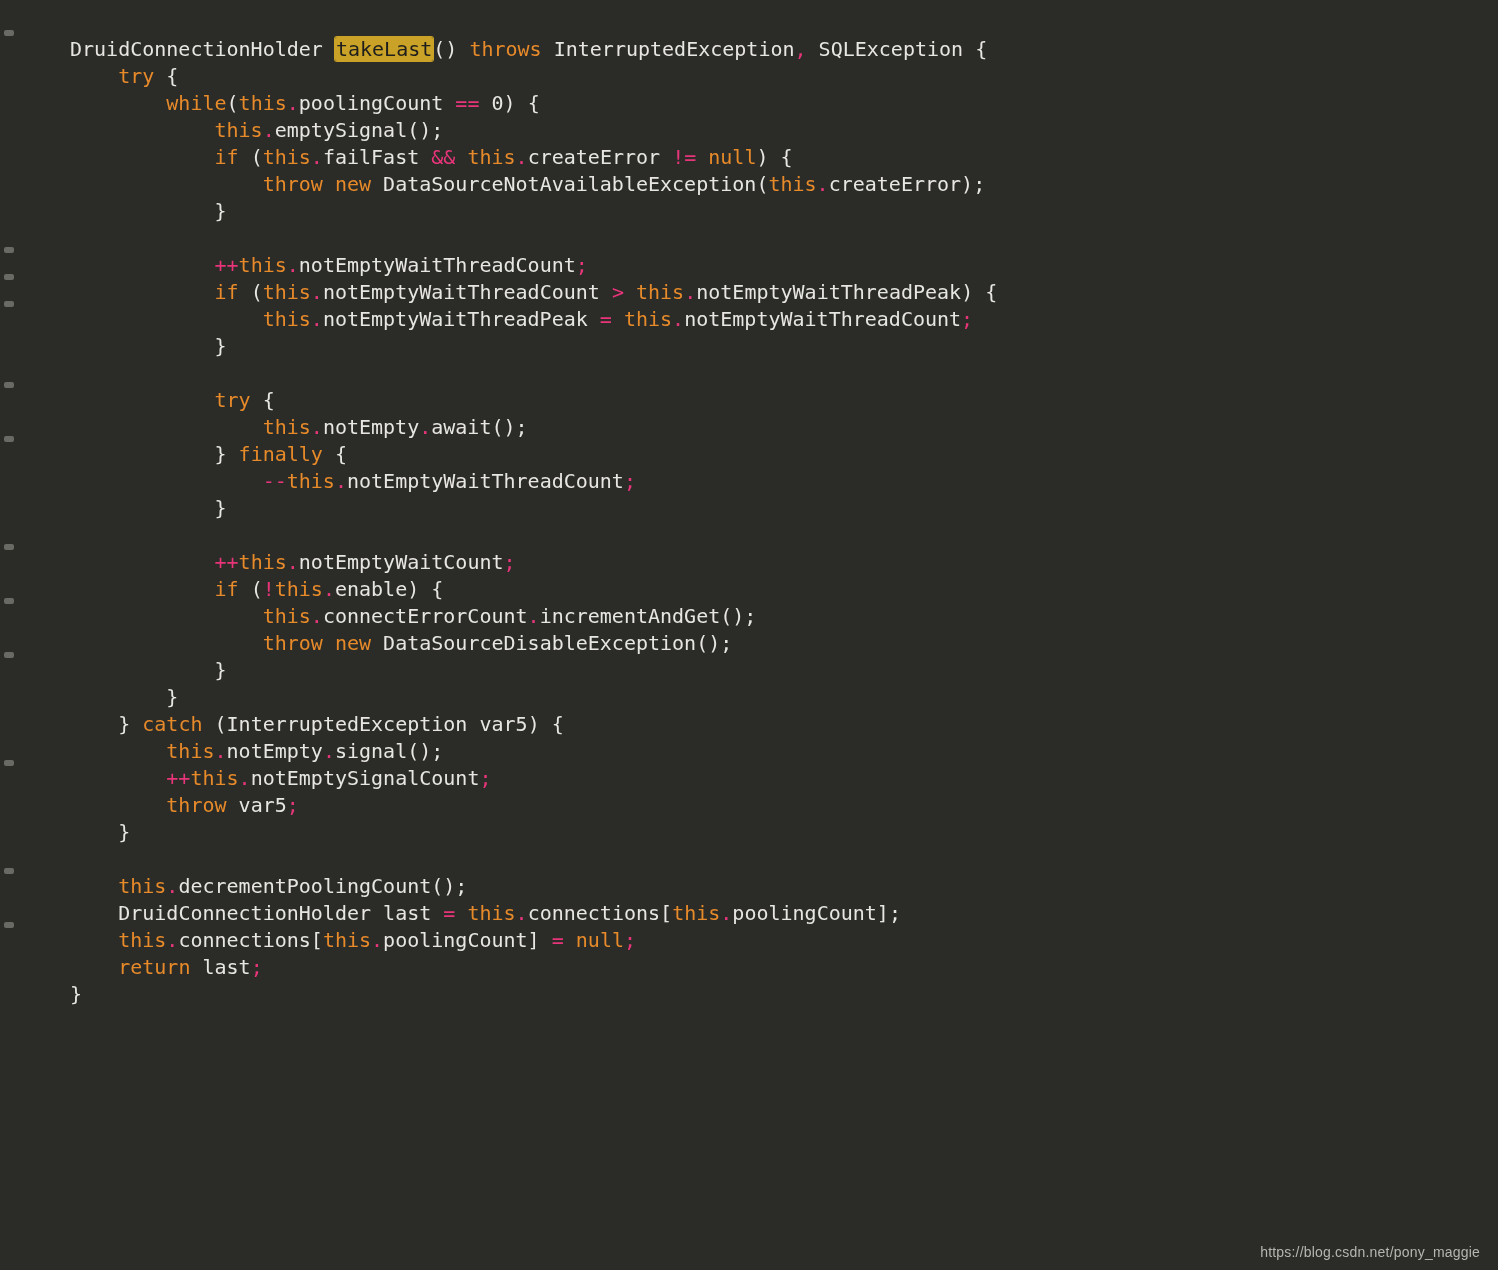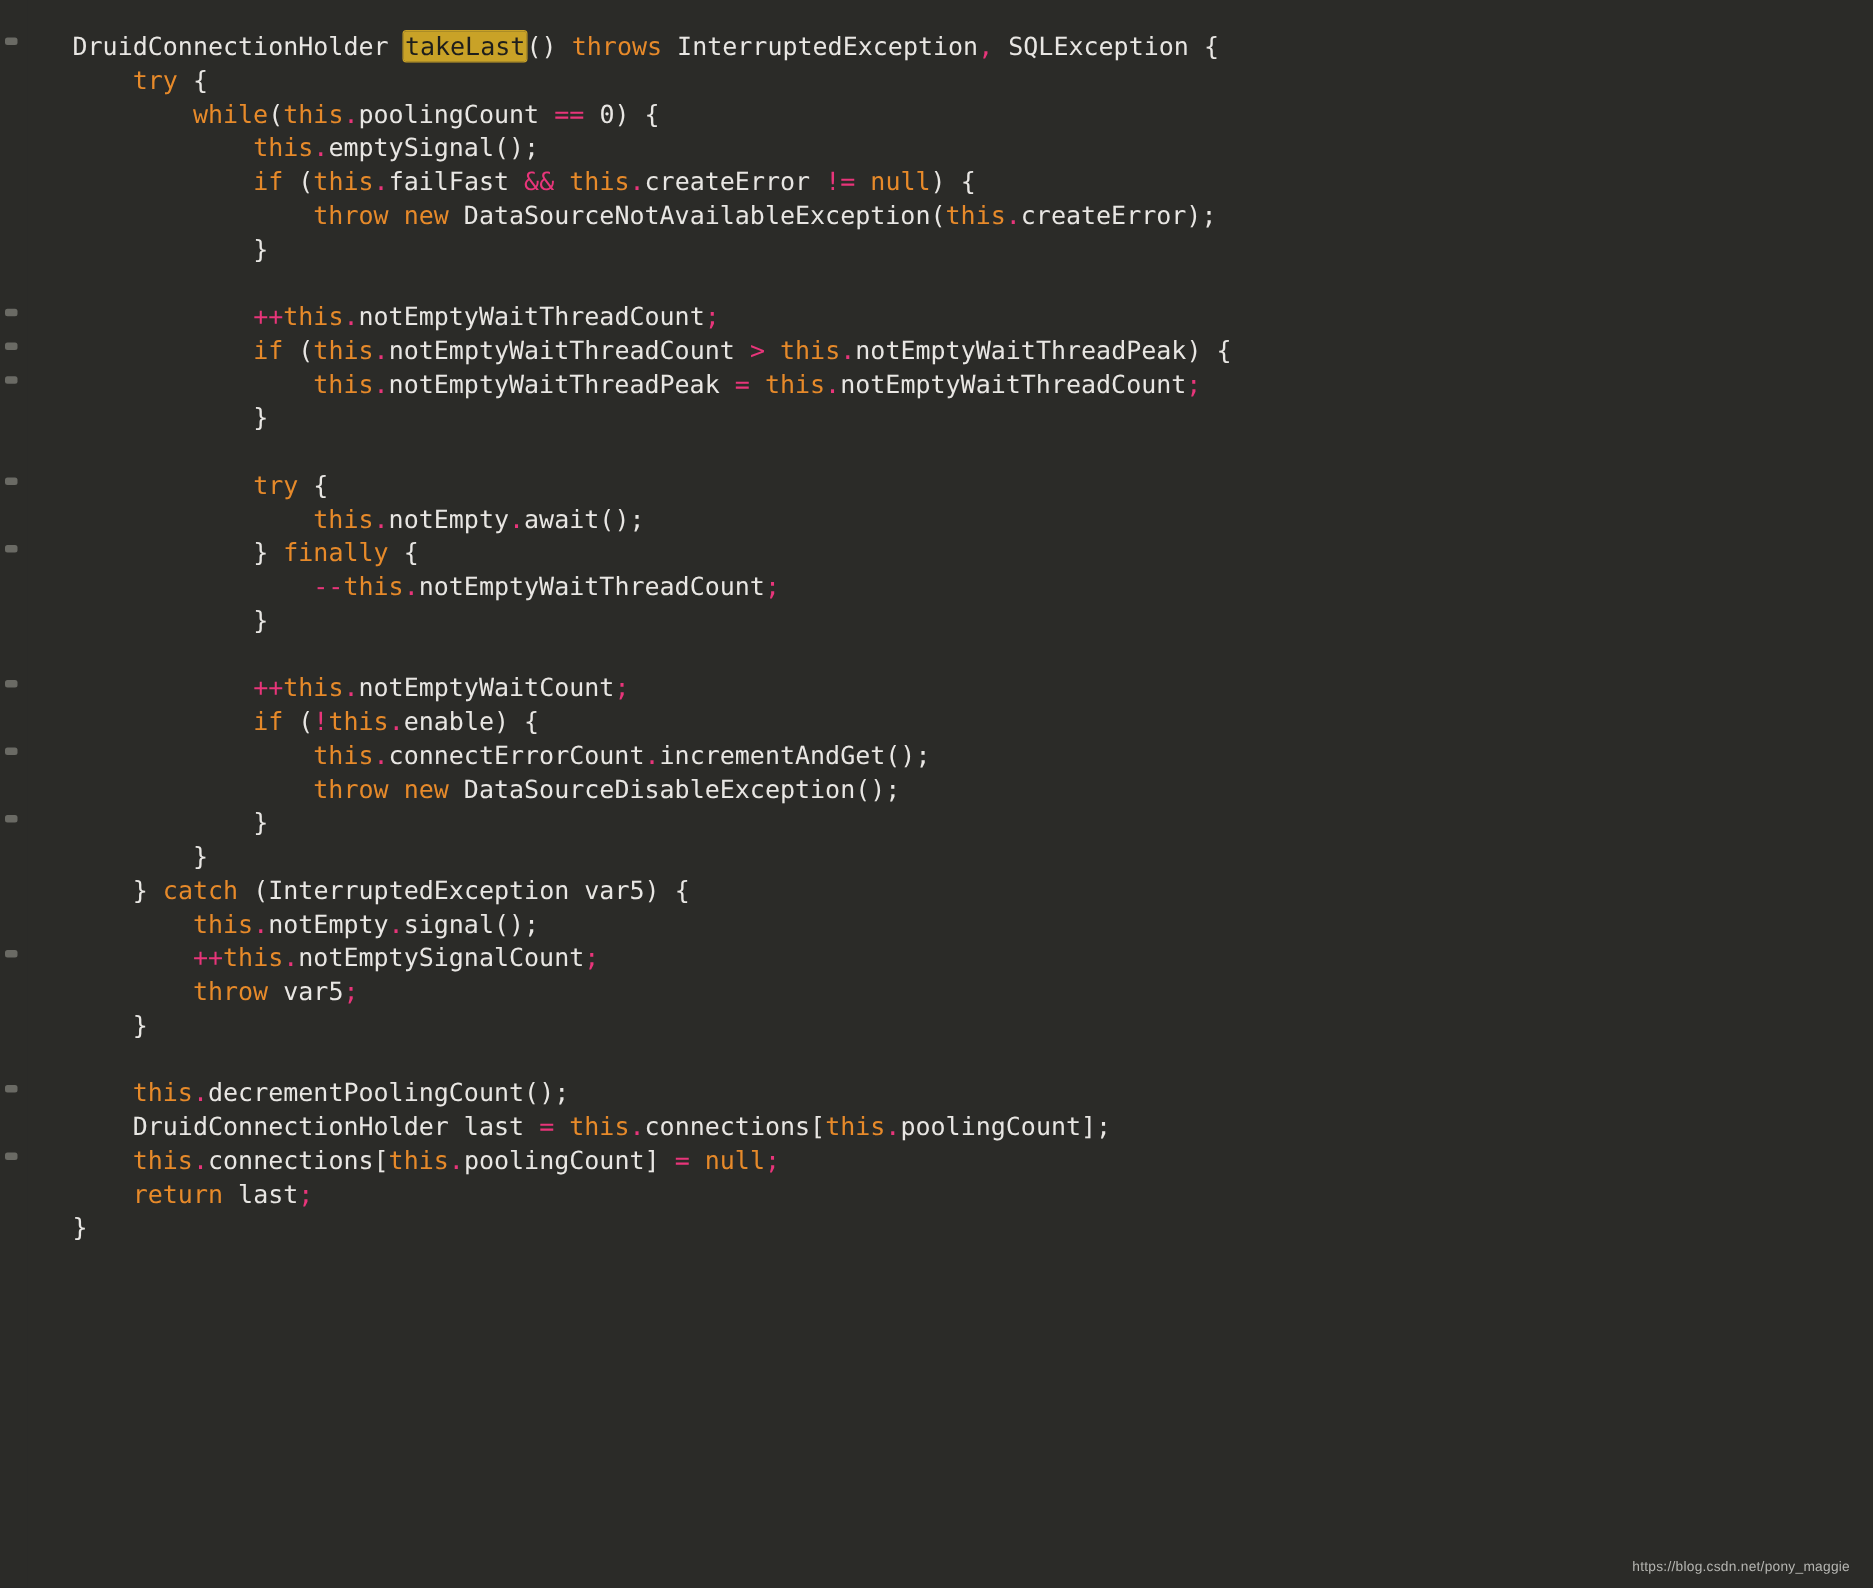--- a/index.html
+++ b/index.html
@@ -25,35 +25,35 @@
   }
   .gutter .mark {
     position: absolute;
     left: 4px;
     width: 10px;
     height: 6px;
     background: #6a6a64;
     border-radius: 2px;
   }
   pre {
-    margin: 0;
+    margin: 12px;
     padding: 24px 0 0 58px;
     white-space: pre;
     font-family: inherit;
   }
   .kw    { color: #e78a2a; }   
   .op    { color: #e8357a; }   
   .id    { color: #e8e6e3; }
   .paren { color: #e8e6e3; }
   .hl    { background: #c9a227; color: #1e1e1c; border-radius: 2px; padding: 0 1px; box-shadow: 0 0 0 1px #c9a227; }
   .watermark {
     position: absolute;
     right: 18px;
     bottom: 8px;
-    font-size: 11px;
+    font-size: 14px;
     color: #b5b5b1;
     font-family: sans-serif;
     letter-spacing: 0.2px;
   }
 </style>
 </head>
 <body>
 
 <div class="gutter">
   <div class="mark" style="top:30px"></div>

